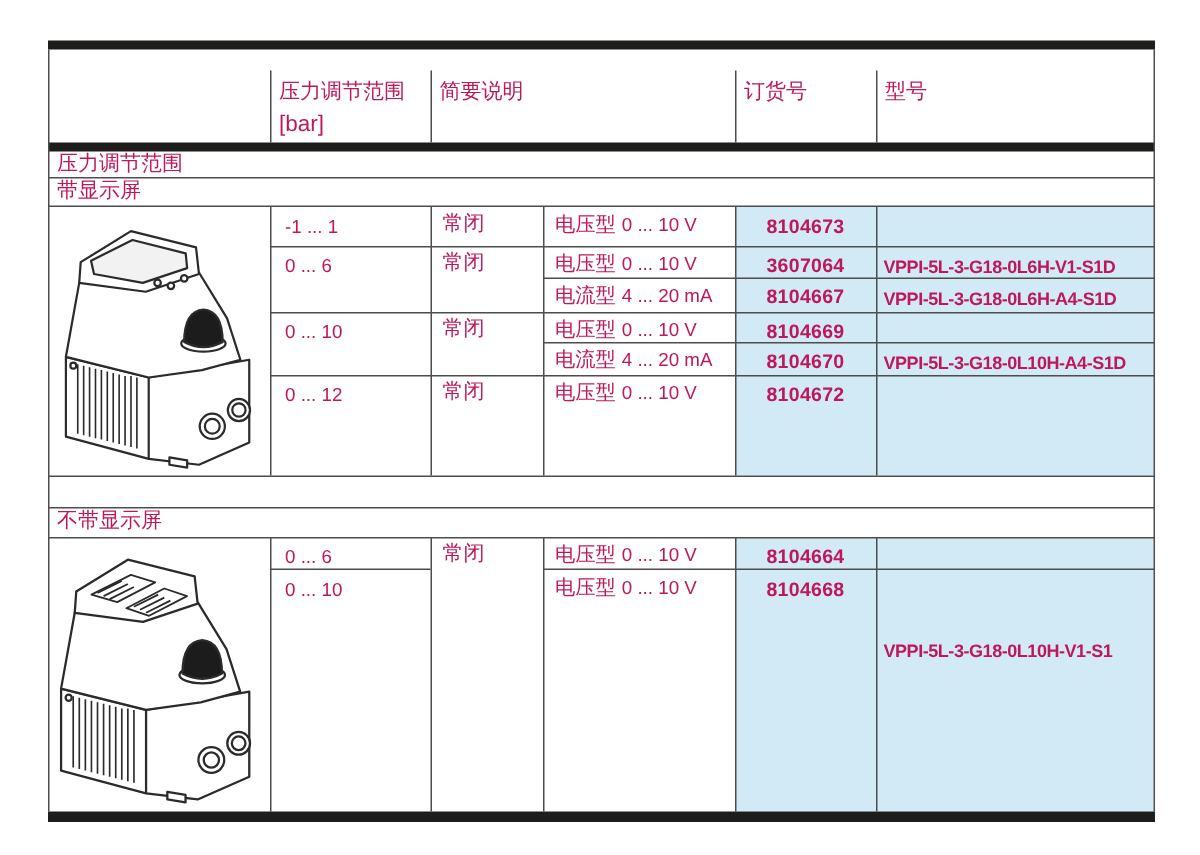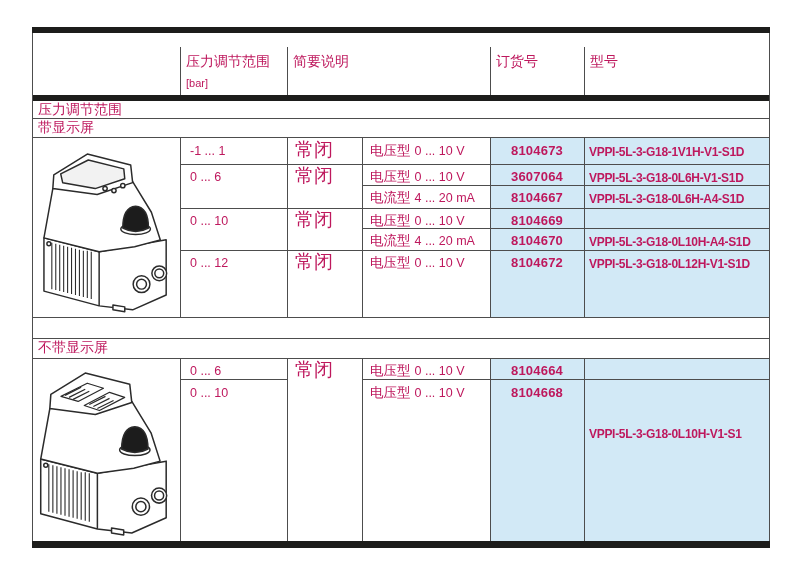--- a/index.html
+++ b/index.html
@@ -6,22 +6,22 @@
   .canvas{position:relative;width:800px;height:570px;background:#ffffff;overflow:hidden;
           font-family:"Liberation Sans","DejaVu Sans",sans-serif;color:#be185d;}
   .tbl{position:absolute;left:32px;top:27px;width:738px;height:521px;}
   .abs{position:absolute;}
   .rule{position:absolute;background:#1d1d1b;}
   .hl{position:absolute;height:1px;background:#4d4d4d;}
   .vl{position:absolute;width:1px;background:#4d4d4d;}
   .blue{position:absolute;background:#d2e9f6;}
   .txt{position:absolute;white-space:nowrap;line-height:18px;}
   .cjk{font-family:"Liberation Serif","DejaVu Serif",serif;font-size:14px;}
-  .cjk-s{font-family:Liberation Serif, serif;font-size:19px;}
-  .lat{font-family:"Liberation Sans","DejaVu Sans",sans-serif;font-size:11px;}
+  .cjk-s{font-family:Liberation Serif, serif;font-size:14px;}
+  .lat{font-family:"Liberation Sans","DejaVu Sans",sans-serif;font-size:15px;}
   .range{font-size:12.5px;}
   .sig .cn{font-family:"Liberation Serif","DejaVu Serif",serif;font-size:13.5px;margin-right:4px;}
   .sig .val{font-size:12.5px;}
   .order{font-weight:bold;font-size:13px;width:94px;text-align:center;letter-spacing:0.2px;}
   .model{font-weight:bold;font-size:12px;letter-spacing:-0.3px;}
   svg{display:block;}
 </style>
 </head>
 <body>
 
@@ -77,21 +77,20 @@
     <div class="txt cjk" style="left:6px;top:75px;line-height:16px;">压力调节范围</div>
     <div class="txt cjk" style="left:6px;top:93px;line-height:16px;">带显示屏</div>
     <div class="txt cjk" style="left:6px;top:313px;line-height:16px;">不带显示屏</div>
 
     <div class="txt range" style="left:158px;top:115px;">-1 ... 1</div>
     <div class="txt cjk-s" style="left:263px;top:114px;">常闭</div>
     <div class="txt sig" style="left:338px;top:114px;">
       <span class="cn">电压型</span><span class="val">0 ... 10 V</span>
     </div>
     <div class="txt order" style="left:458px;top:115px;">8104673</div>
-    <div class="txt model" style="left:557px;top:116px;">VPPI-5L-3-G18-1V1H-V1-S1D</div>
 
     <div class="txt range" style="left:158px;top:141px;">0 ... 6</div>
     <div class="txt cjk-s" style="left:263px;top:140px;">常闭</div>
     <div class="txt sig" style="left:338px;top:140px;">
       <span class="cn">电压型</span><span class="val">0 ... 10 V</span>
     </div>
     <div class="txt order" style="left:458px;top:141px;">3607064</div>
     <div class="txt model" style="left:557px;top:142px;">VPPI-5L-3-G18-0L6H-V1-S1D</div>
     <div class="txt sig" style="left:338px;top:161px;">
       <span class="cn">电流型</span><span class="val">4 ... 20 mA</span>
@@ -110,21 +109,20 @@
     </div>
     <div class="txt order" style="left:458px;top:205px;">8104670</div>
     <div class="txt model" style="left:557px;top:206px;">VPPI-5L-3-G18-0L10H-A4-S1D</div>
 
     <div class="txt range" style="left:158px;top:227px;">0 ... 12</div>
     <div class="txt cjk-s" style="left:263px;top:226px;">常闭</div>
     <div class="txt sig" style="left:338px;top:226px;">
       <span class="cn">电压型</span><span class="val">0 ... 10 V</span>
     </div>
     <div class="txt order" style="left:458px;top:227px;">8104672</div>
-    <div class="txt model" style="left:557px;top:228px;">VPPI-5L-3-G18-0L12H-V1-S1D</div>
 
     <div class="txt range" style="left:158px;top:335px;">0 ... 6</div>
     <div class="txt cjk-s" style="left:263px;top:334px;">常闭</div>
     <div class="txt sig" style="left:338px;top:334px;">
       <span class="cn">电压型</span><span class="val">0 ... 10 V</span>
     </div>
     <div class="txt order" style="left:458px;top:335px;">8104664</div>
 
     <div class="txt range" style="left:158px;top:357px;">0 ... 10</div>
     <div class="txt sig" style="left:338px;top:356px;">

